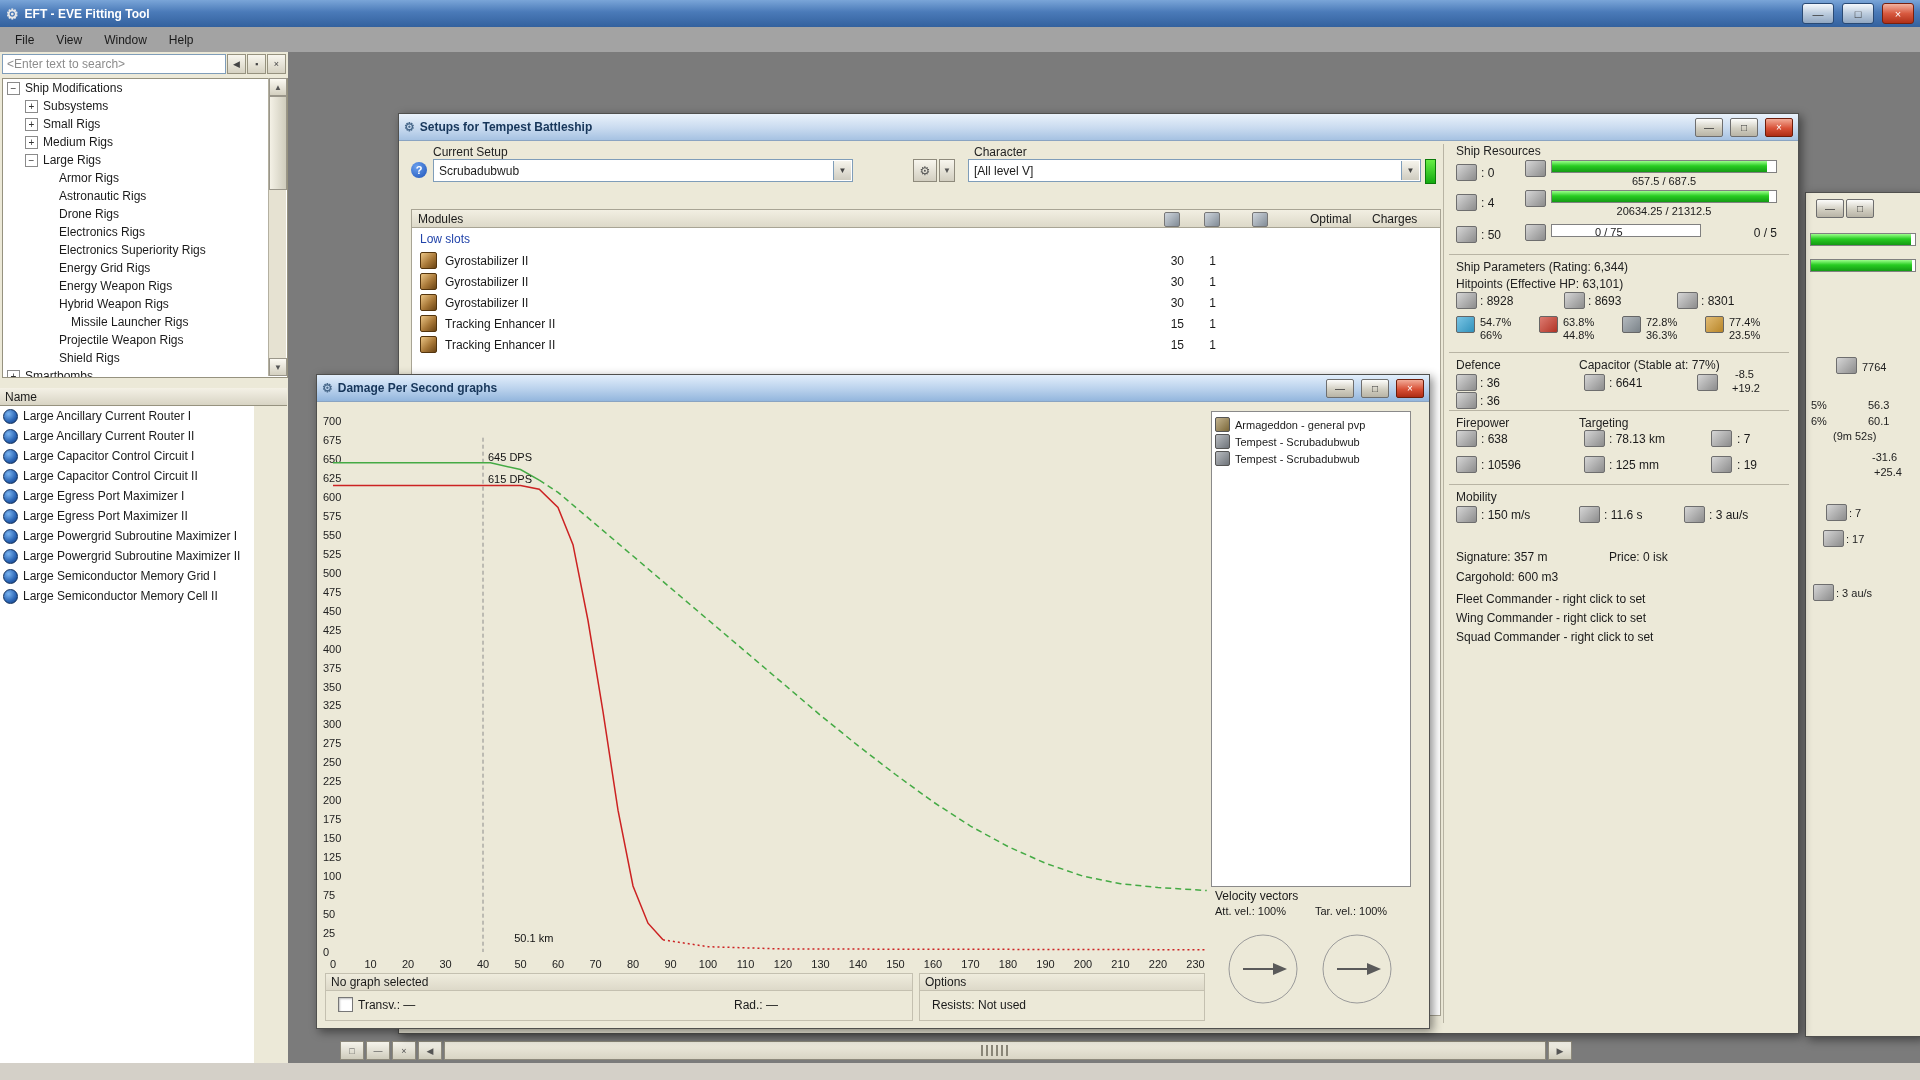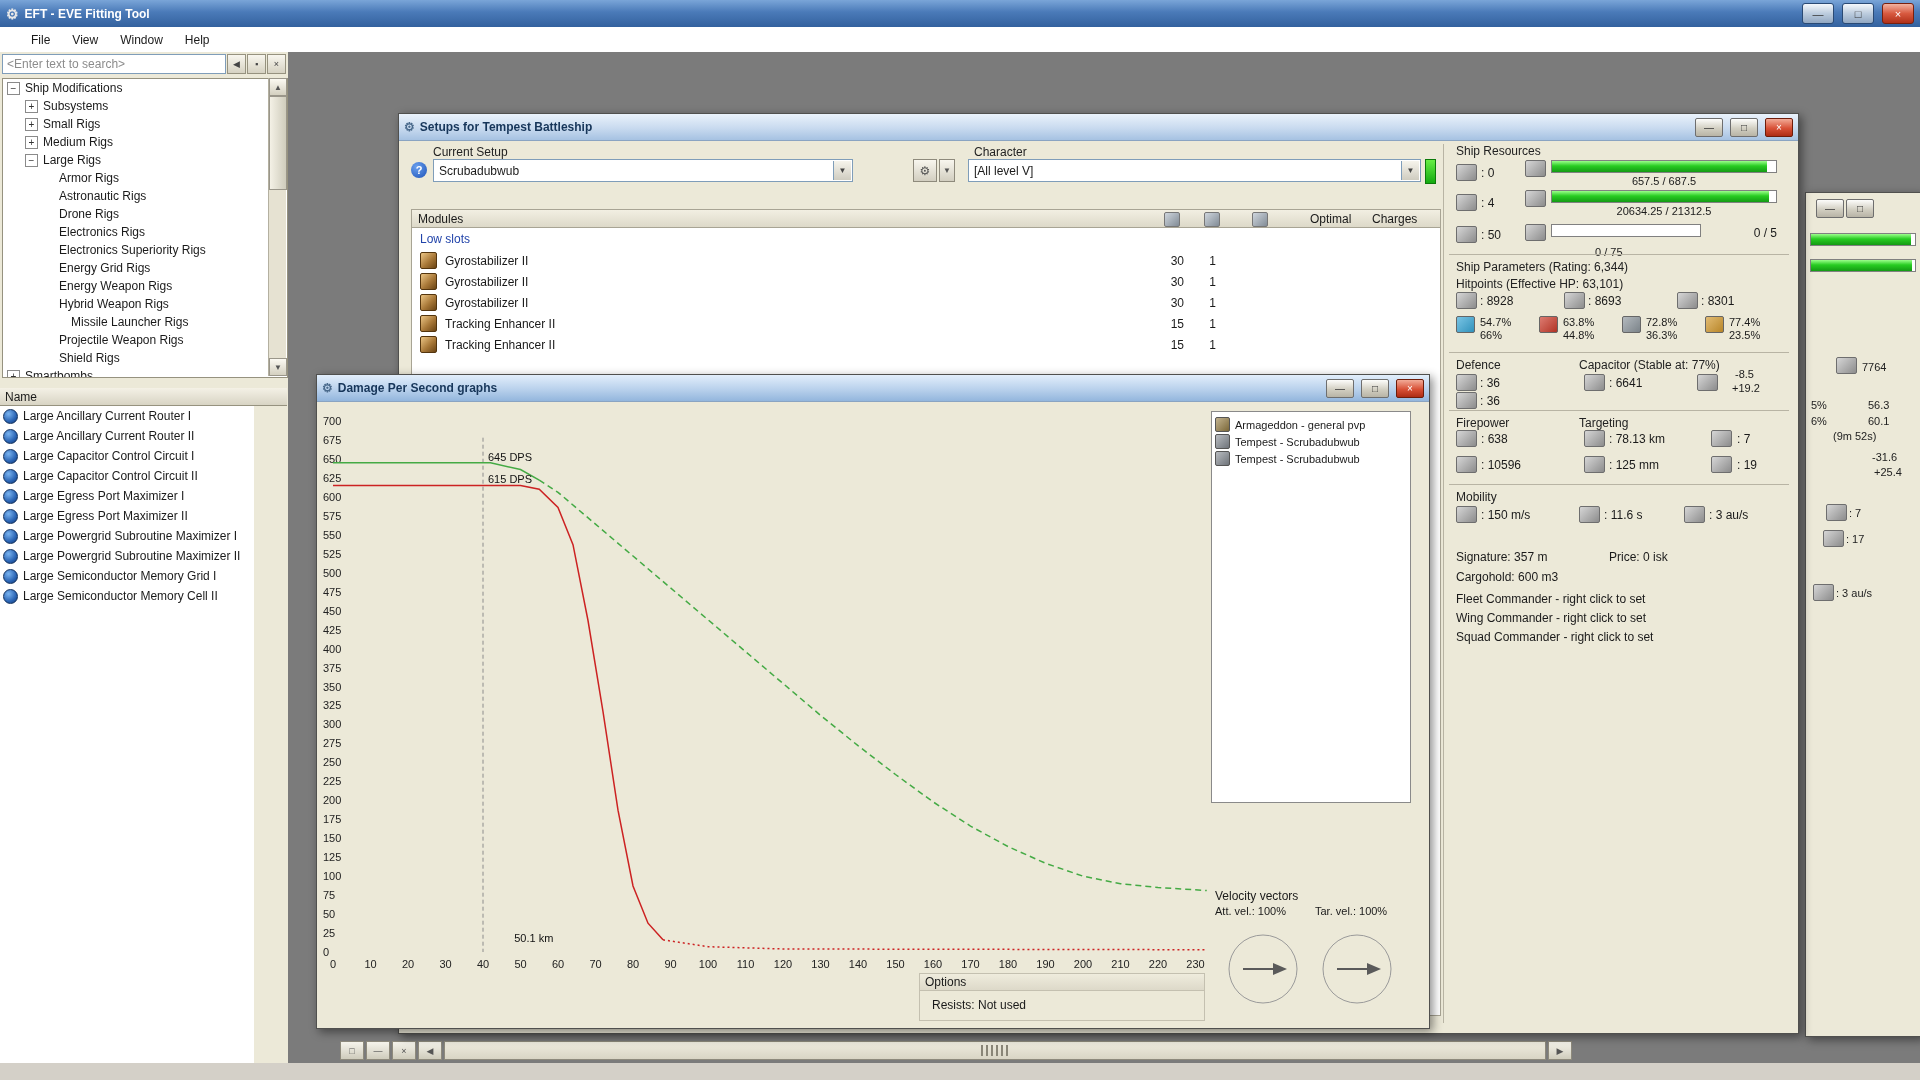--- a/index.html
+++ b/index.html
@@ -9,22 +9,22 @@
   .flex1{flex:1;}
   
   .titlebar-main{position:absolute;top:0;left:0;right:0;height:27px;display:flex;align-items:center;gap:6px;
     padding:0 6px;background:linear-gradient(180deg,#7aa5d8 0%,#4a7ab8 45%,#33619e 100%);
     color:#fff;font-weight:bold;border-bottom:1px solid #24456e;}
   .app-icon{font-size:14px;color:#e8e8e8;}
   .cap-btn{width:30px;height:19px;border:1px solid #2a4a74;border-radius:3px;margin-left:2px;
     background:linear-gradient(180deg,#f4f8fc,#bcccde 50%,#92a8c2);color:#333;font-size:11px;font-weight:normal;
     display:flex;align-items:center;justify-content:center;}
   .cap-close{background:linear-gradient(180deg,#f2b2a0,#d85a40 50%,#b03018);color:#fff;border-color:#78200e;}
-  .menubar{position:absolute;top:27px;left:0;right:0;height:25px;background:#ffffff;
-    border-bottom:1px solid #b8b4a4;display:flex;align-items:center;padding-left:20px;}
+  .menubar{position:absolute;top:27px;left:0;right:0;height:25px;background:#a3a3a3;
+    border-bottom:1px solid #b8b4a4;display:flex;align-items:center;padding-left:4px;}
   .menu-item{padding:4px 11px;}
   
   .left-panel{position:absolute;top:52px;left:0;width:288px;bottom:17px;background:#ece9d8;border-right:1px solid #96927f;}
   .search-row{position:absolute;top:2px;left:2px;right:2px;height:20px;display:flex;gap:1px;align-items:stretch;}
   .search-input{flex:1;min-width:0;border:1px solid #7f9db9;background:#fff;padding:0 4px;
     font:12px "Liberation Sans",sans-serif;color:#333;}
   .search-input::placeholder{color:#8c8c8c;}
   .tool-btn{width:17px;background:linear-gradient(#f8f6ee,#d6d2c2);border:1px solid #96927f;
     display:flex;align-items:center;justify-content:center;font-size:9px;color:#444;}
   .tree-box{position:absolute;top:26px;left:2px;width:284px;height:298px;background:#fff;
@@ -98,21 +98,21 @@
   .stat-text{position:absolute;white-space:nowrap;}
   .gbar{position:absolute;height:13px;border:1px solid #808080;background:#fff;box-sizing:border-box;}
   .gbar i{display:block;height:100%;background:linear-gradient(180deg,#9cff8c,#28cc22 45%,#149a14);}
   .bar-text{position:absolute;width:226px;text-align:center;font-size:11px;}
   .res-cell-icon{width:17px;height:15px;border-radius:2px;border:1px solid #666;flex:none;}
   .res-cell{position:absolute;display:flex;gap:5px;width:80px;}
   .res-vals{font-size:11px;line-height:13px;white-space:nowrap;}
   .sec-title{position:absolute;color:#222;}
   
   .chart-svg{position:absolute;left:2px;top:33px;}
-  .legend-box{position:absolute;left:894px;top:36px;width:200px;height:392px;background:#fff;
+  .legend-box{position:absolute;left:894px;top:36px;width:200px;height:476px;background:#fff;
     border:1px solid #8a8a8a;box-sizing:border-box;padding:4px 3px;}
   .legend-row{height:17px;display:flex;align-items:center;gap:5px;white-space:nowrap;font-size:11px;}
   .legend-ship{width:13px;height:13px;border-radius:2px;border:1px solid #555;flex:none;}
   .vel-panel{position:absolute;left:894px;top:514px;width:202px;height:132px;}
   .group-box{position:absolute;border:1px solid #c4c0b0;background:#ece9d8;box-sizing:border-box;}
   .group-head{height:16px;background:linear-gradient(#efecdd,#ddd9c9);display:flex;align-items:center;
     padding-left:5px;border-bottom:1px solid #c4c0b0;}
   .checkbox{width:13px;height:13px;background:#fff;border:1px solid #777;box-shadow:inset 1px 1px 2px rgba(0,0,0,.25);}
   
   #bg-window{left:1805px;top:192px;width:115px;height:843px;z-index:2;}
@@ -386,21 +386,21 @@
     <span class="stat-icon" style="left:1126px;top:76px;"></span>
     <div class="gbar" style="left:1152px;top:76px;width:226px;">
         <i id="pg-fill" style="width: 97%;"></i>
       </div>
     <span class="bar-text" style="left:1152px;top:91px;">20634.25 / 21312.5</span>
 
     <span class="stat-icon" style="left:1057px;top:112px;"></span>
     <span class="stat-text" style="left:1082px;top:114px;">: 50</span>
     <span class="stat-icon" style="left:1126px;top:110px;"></span>
     <div class="gbar" style="left:1152px;top:110px;width:150px;"></div>
-    <span class="stat-text" style="left:1196px;top:112px;font-size:11px;margin-top:20px;">0 / 75</span>
+    <span class="stat-text" style="left:1196px;top:112px;font-size:11px;">0 / 75</span>
     <span class="stat-text" style="left:1330px;top:112px;width:48px;text-align:right;">0 / 5</span>
 
     <div class="res-divider" style="top:140px;"></div>
     <span class="sec-title" style="left:1057px;top:146px;">Ship Parameters (Rating: 6,344)</span>
     <span class="sec-title" style="left:1057px;top:163px;">Hitpoints (Effective HP: 63,101)</span>
 
     <span class="stat-icon" style="left:1057px;top:178px;"></span>
     <span class="stat-text" style="left:1081px;top:180px;">: 8928</span>
     <span class="stat-icon" style="left:1165px;top:178px;"></span>
     <span class="stat-text" style="left:1189px;top:180px;">: 8693</span>
@@ -580,20 +580,28 @@
       <svg class="abs" style="left:0;top:30px;" width="202" height="100">
         <circle cx="52" cy="50" r="34" fill="none" stroke="#9a9a9a"></circle>
         <line x1="32" y1="50" x2="62" y2="50" stroke="#5a5a5a" stroke-width="2"></line>
         <polygon points="62,44 76,50 62,56" fill="#5a5a5a"></polygon>
         <circle cx="146" cy="50" r="34" fill="none" stroke="#9a9a9a"></circle>
         <line x1="126" y1="50" x2="156" y2="50" stroke="#5a5a5a" stroke-width="2"></line>
         <polygon points="156,44 170,50 156,56" fill="#5a5a5a"></polygon>
       </svg>
     </div>
 
+    <div class="group-box" style="left:8px;top:598px;width:588px;height:48px;">
+      <div class="group-head">
+        <span>No graph selected</span>
+      </div>
+      <span class="checkbox abs" style="left:12px;top:23px;"></span>
+      <span class="abs" style="left:32px;top:24px;">Transv.: —</span>
+      <span class="abs" style="left:408px;top:24px;">Rad.: —</span>
+    </div>
     <div class="group-box" style="left:602px;top:598px;width:286px;height:48px;">
       <div class="group-head">
         <span>Options</span>
       </div>
       <span class="abs" style="left:12px;top:24px;">Resists: Not used</span>
     </div>
   </div>
 
   <div class="hscroll">
     <span class="hs-btn">□</span>

